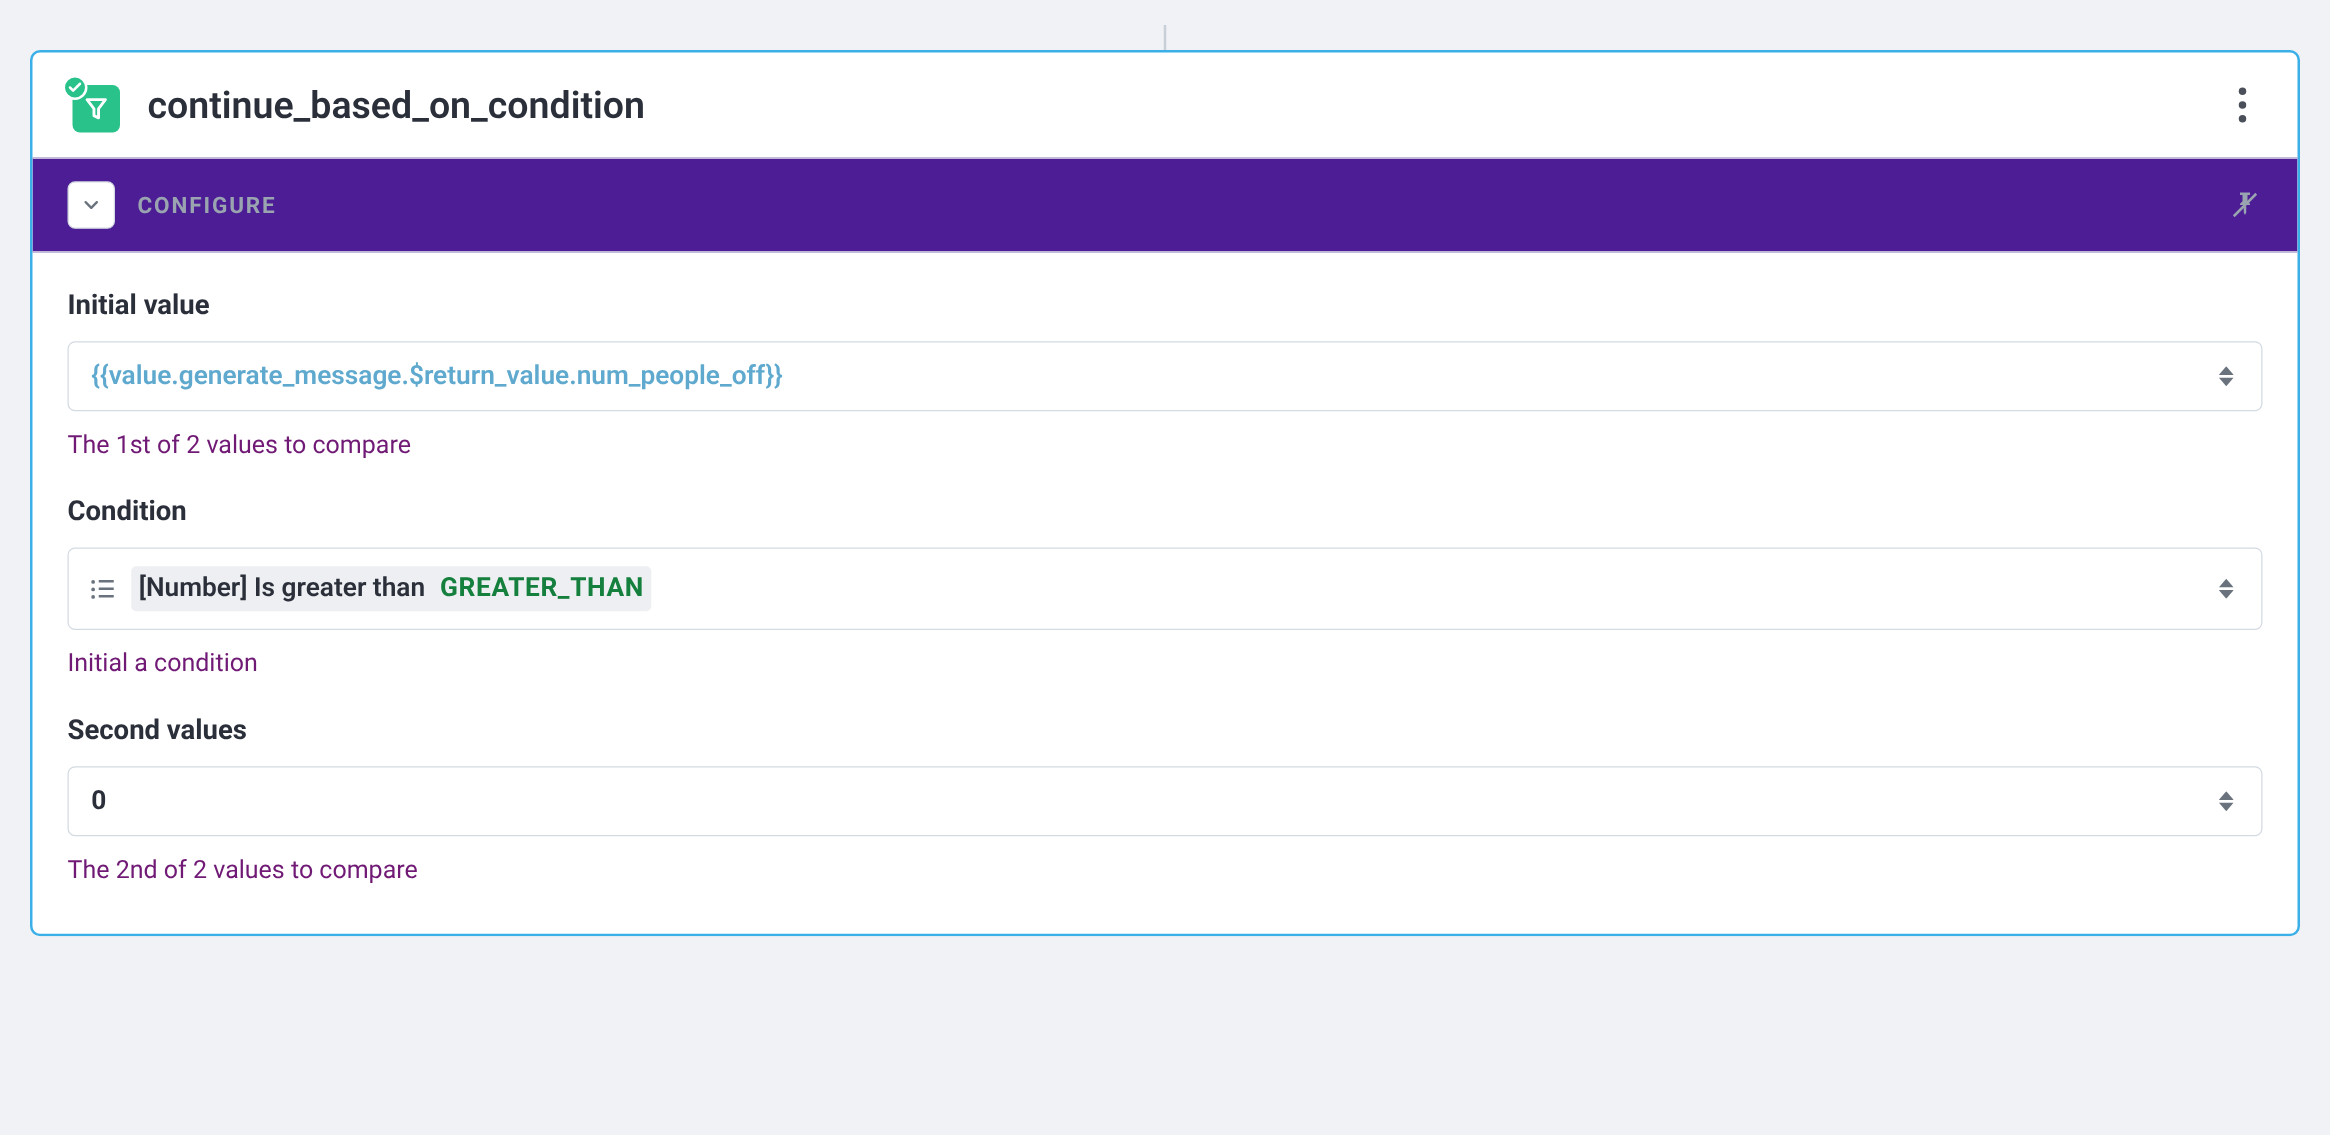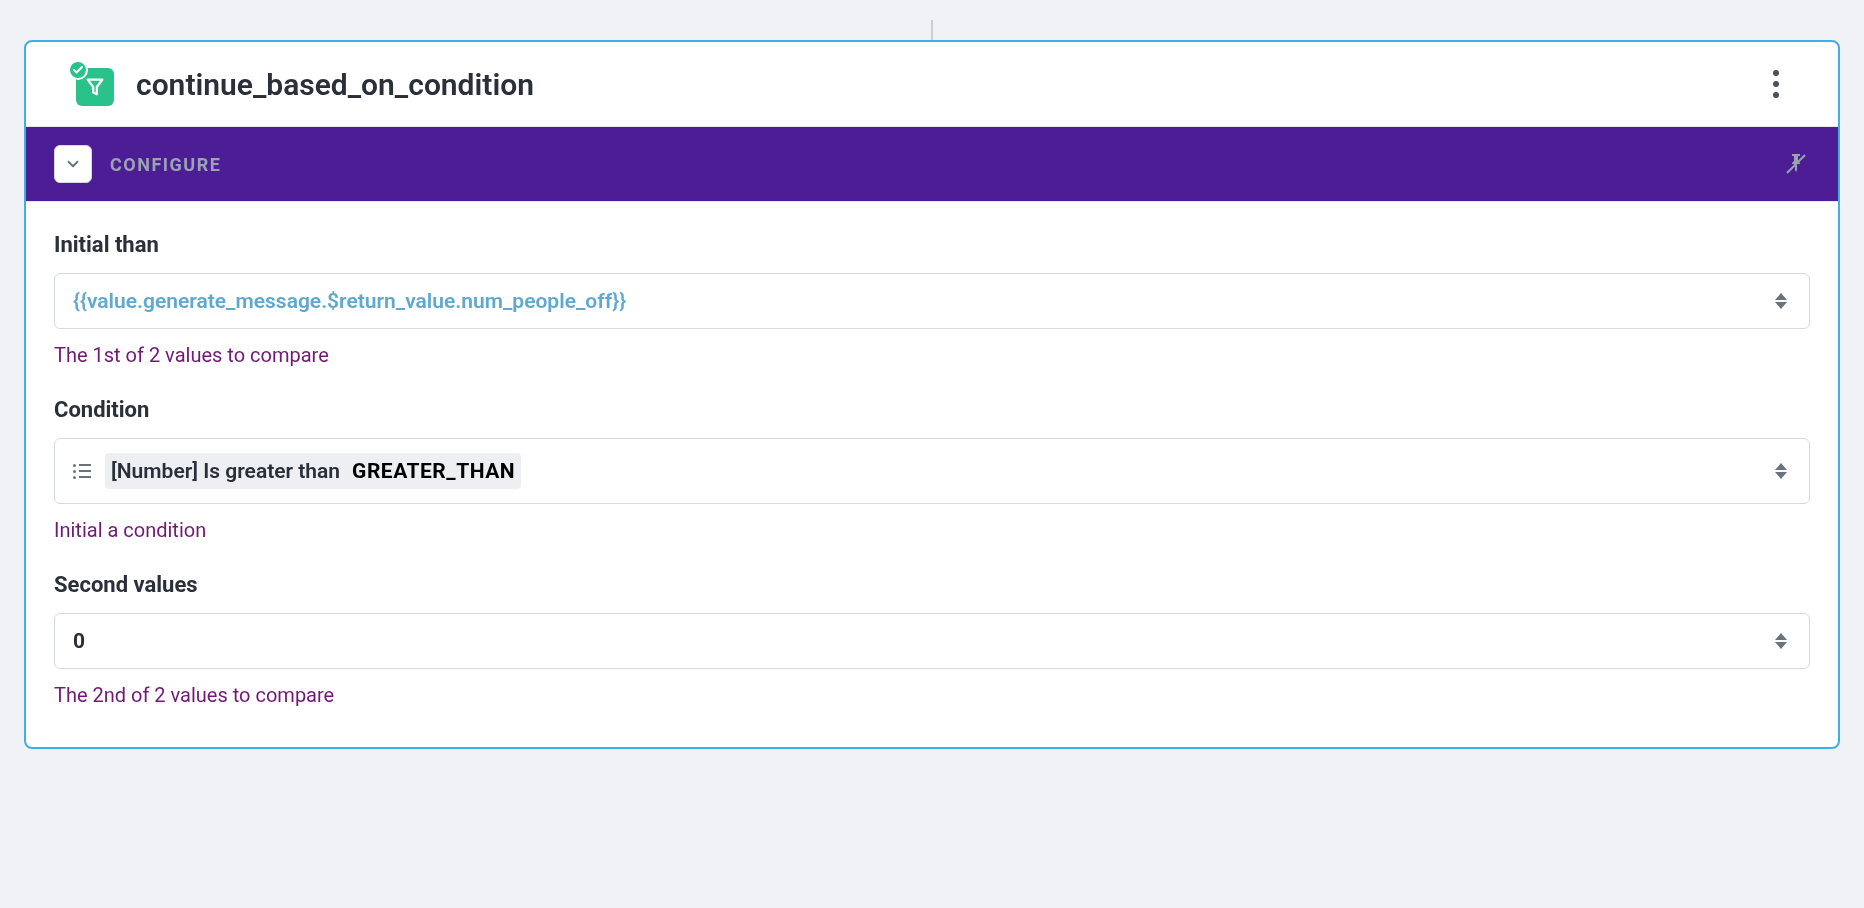--- a/index.html
+++ b/index.html
@@ -17,21 +17,21 @@
       background: #fff;
       border: 2px solid #3bb0e8;
       border-radius: 8px;
       overflow: hidden;
       max-width: 1820px;
       margin: 0 auto;
     }
     .card-header {
       display: flex;
       align-items: center;
-      padding: 20px 44px;
+      padding: 20px 26px;
       gap: 22px;
     }
     .step-icon {
       width: 44px;
       height: 44px;
       position: relative;
       flex-shrink: 0;
     }
     .step-icon-bg {
       position: absolute;
@@ -189,21 +189,21 @@
       display: flex;
       align-items: center;
       gap: 12px;
     }
     .chip-primary {
       color: #2a2f3a;
       font-weight: 600;
       font-size: 21px;
     }
     .chip-secondary {
-      color: #000000;
+      color: #15803d;
       font-weight: 700;
       font-size: 21px;
       letter-spacing: 0.5px;
     }
     .help-text {
       font-size: 20px;
       color: #701a75;
       margin-top: 14px;
     }
     .sort-icon {
@@ -258,21 +258,21 @@
       <svg width="24" height="24" viewBox="0 0 24 24" fill="#9aa4b0">
         <path d="M14 4v5l2 2v1H8v-1l2-2V4H8V2h8v2h-2zm-3 9h2v5l-1 2-1-2v-5z"></path>
         <line x1="3" y1="21" x2="21" y2="3" stroke="#9aa4b0" stroke-width="2"></line>
       </svg>
     </button>
   </div>
 
   <div class="form-body">
 
     <div class="field-group">
-      <label class="field-label">Initial than</label>
+      <label class="field-label">Initial value</label>
       <div class="field-input">
         <div class="field-content template-text">{{value.generate_message.$return_value.num_people_off}}</div>
         <div class="sort-icon">
           <svg width="12" height="7" viewBox="0 0 12 7" fill="#6a737d">
               <polygon points="6 0 12 7 0 7"></polygon>
             </svg>
           <svg width="12" height="7" viewBox="0 0 12 7" fill="#6a737d">
               <polygon points="0 0 12 0 6 7"></polygon>
             </svg>
         </div>

